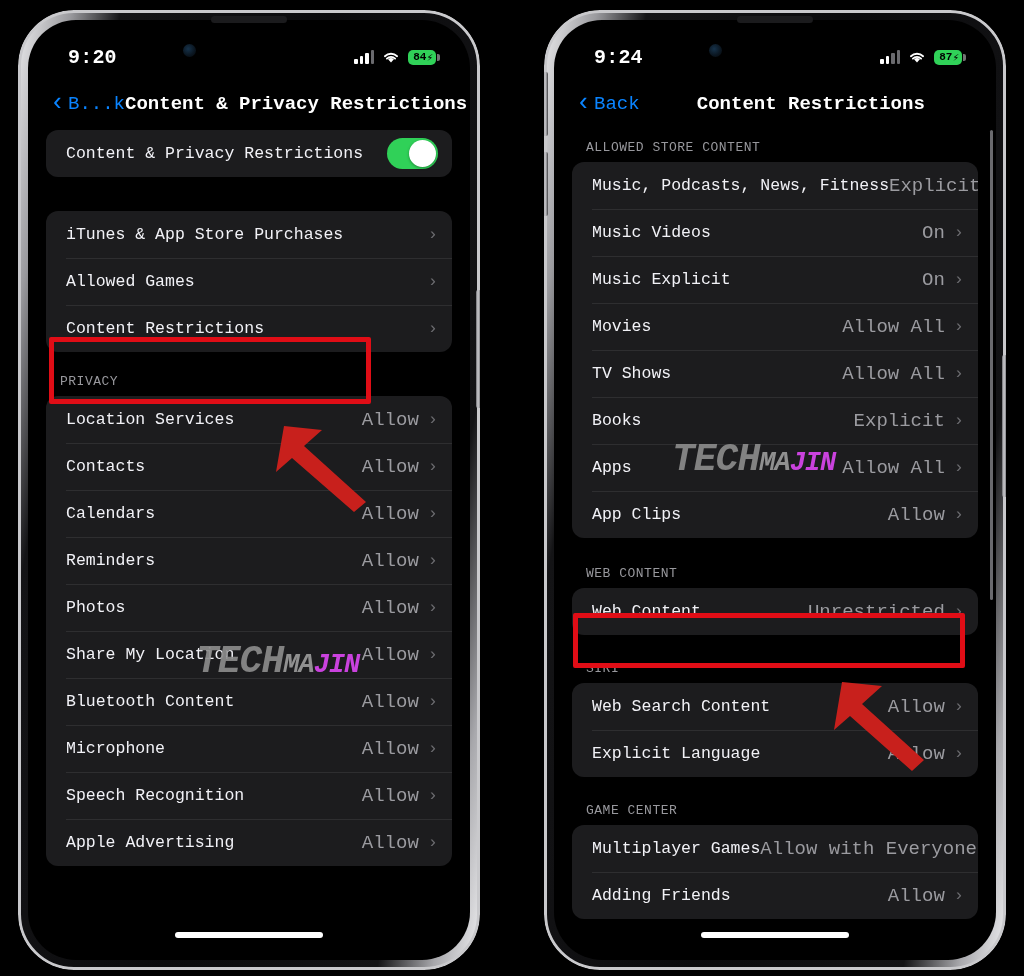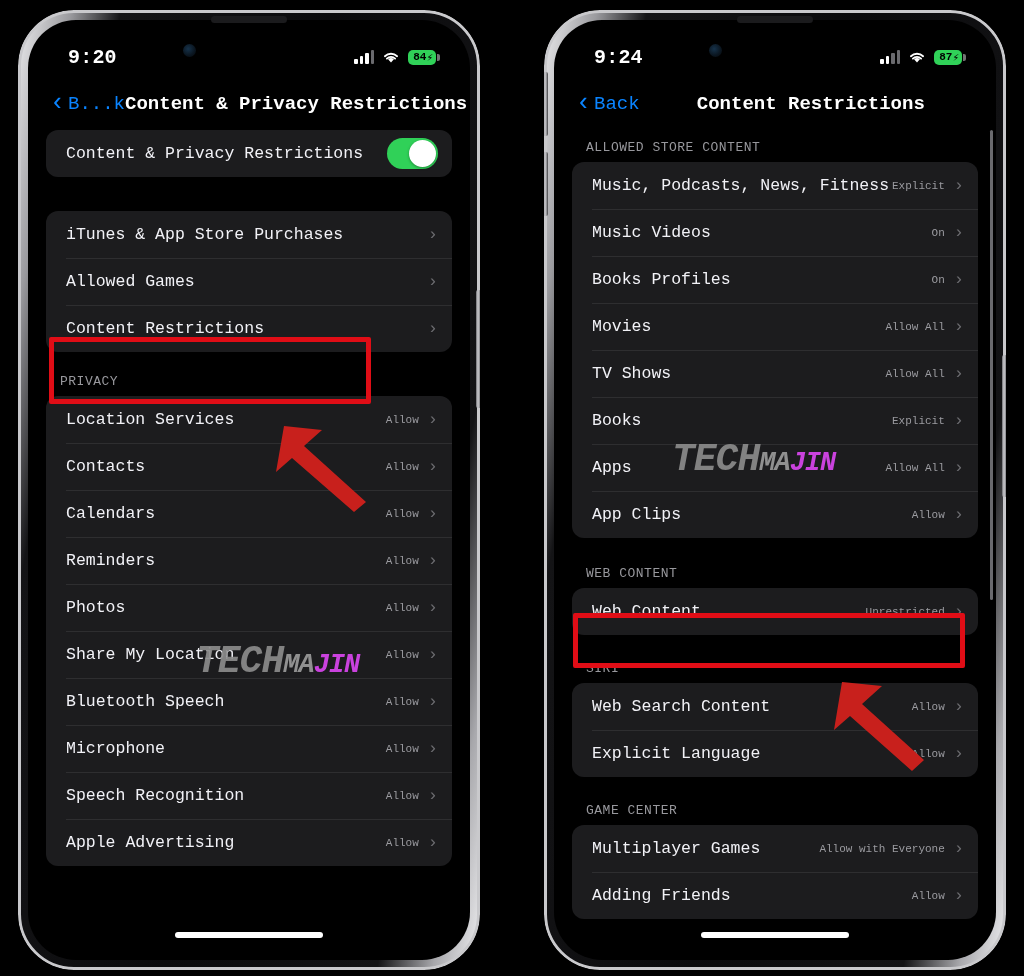--- a/index.html
+++ b/index.html
@@ -138,21 +138,21 @@
     position: relative;
     cursor: pointer;
   }
   .row + .row::before {
     content: "";
     position: absolute; top: 0; left: 20px; right: 0;
     height: 1px; background: #2e2e30;
   }
   .row-label { color: #f2f2f7; font-size: 16.5px; flex: 1 1 auto; white-space: nowrap; }
   .row-value { color: #9b9b a0; }
-  .row-value { color: #9b9ba0; font-size: 11px; margin-right: 9px; white-space: nowrap; }
+  .row-value { color: #9b9ba0; font-size: 19px; margin-right: 9px; white-space: nowrap; }
   .row-chev { color: #6c6c70; font-size: 17px; line-height: 1; font-weight: 400; }
   .spacer-sm { height: 22px; }
   .spacer-md { height: 34px; }
 
   .toggle {
     width: 51px; height: 31px; border-radius: 16px;
     background: #30d158; position: relative; flex: 0 0 auto;
     cursor: pointer;
   }
   .toggle .knob {
@@ -303,21 +303,21 @@
             <span class="row-label">Photos</span>
             <span class="row-value">Allow</span>
             <span class="row-chev">›</span>
           </div>
           <div class="row">
             <span class="row-label">Share My Location</span>
             <span class="row-value">Allow</span>
             <span class="row-chev">›</span>
           </div>
           <div class="row">
-            <span class="row-label">Bluetooth Speech</span>
+            <span class="row-label">Bluetooth Content</span>
             <span class="row-value">Allow</span>
             <span class="row-chev">›</span>
           </div>
           <div class="row">
             <span class="row-label">Microphone</span>
             <span class="row-value">Allow</span>
             <span class="row-chev">›</span>
           </div>
           <div class="row">
             <span class="row-label">Speech Recognition</span>
@@ -389,21 +389,21 @@
             <span class="row-label">Music, Podcasts, News, Fitness</span>
             <span class="row-value">Explicit</span>
             <span class="row-chev">›</span>
           </div>
           <div class="row">
             <span class="row-label">Music Videos</span>
             <span class="row-value">On</span>
             <span class="row-chev">›</span>
           </div>
           <div class="row">
-            <span class="row-label">Books Profiles</span>
+            <span class="row-label">Music Explicit</span>
             <span class="row-value">On</span>
             <span class="row-chev">›</span>
           </div>
           <div class="row">
             <span class="row-label">Movies</span>
             <span class="row-value">Allow All</span>
             <span class="row-chev">›</span>
           </div>
           <div class="row">
             <span class="row-label">TV Shows</span>

